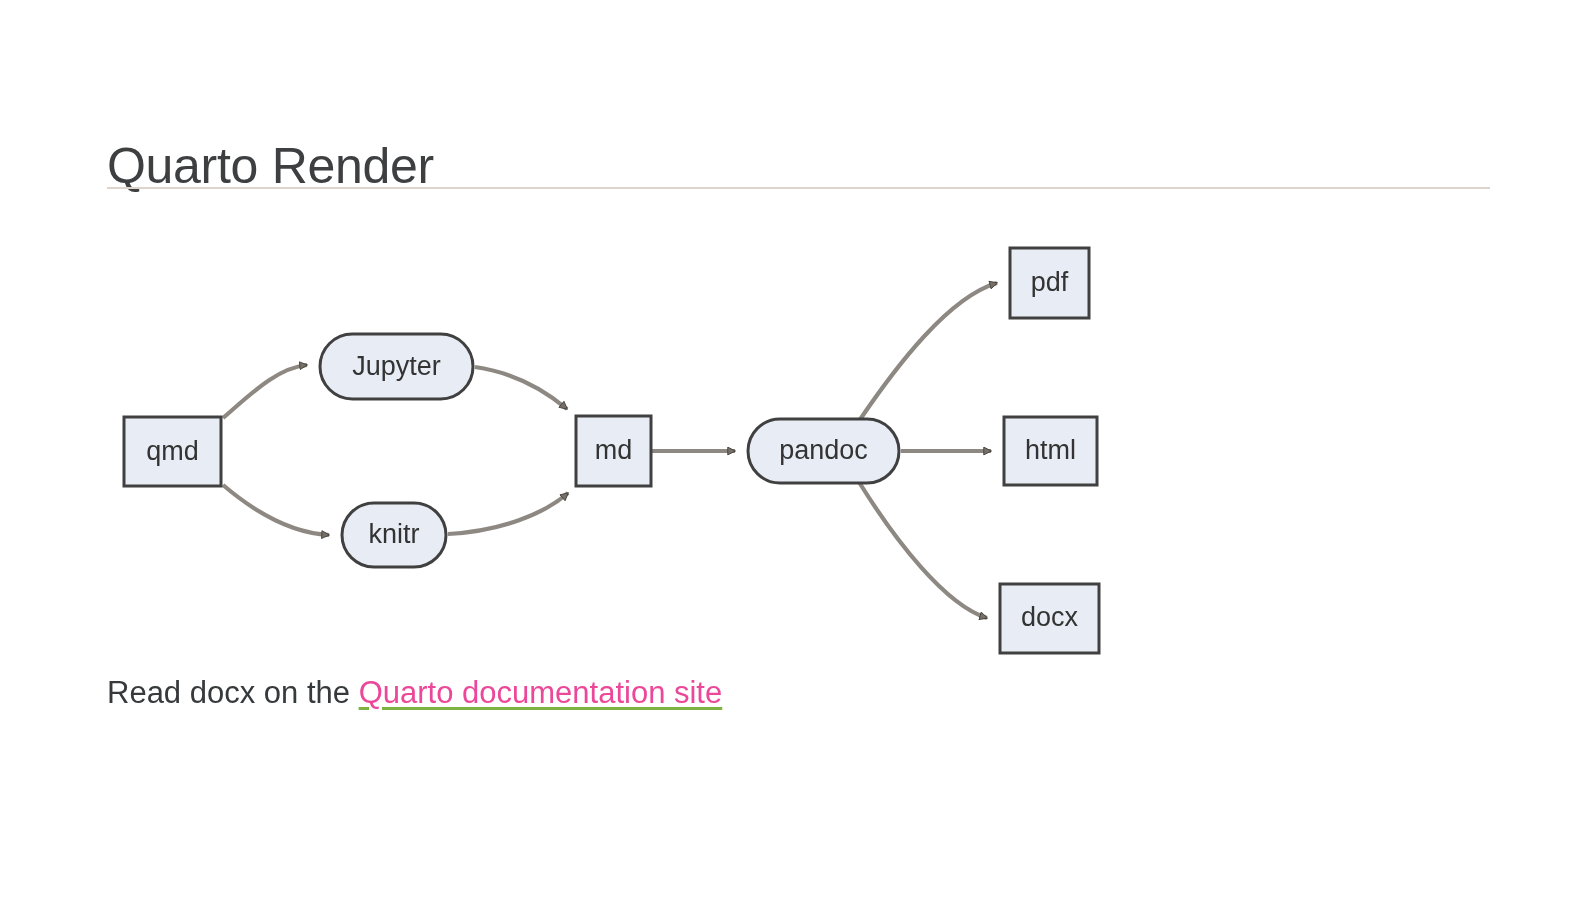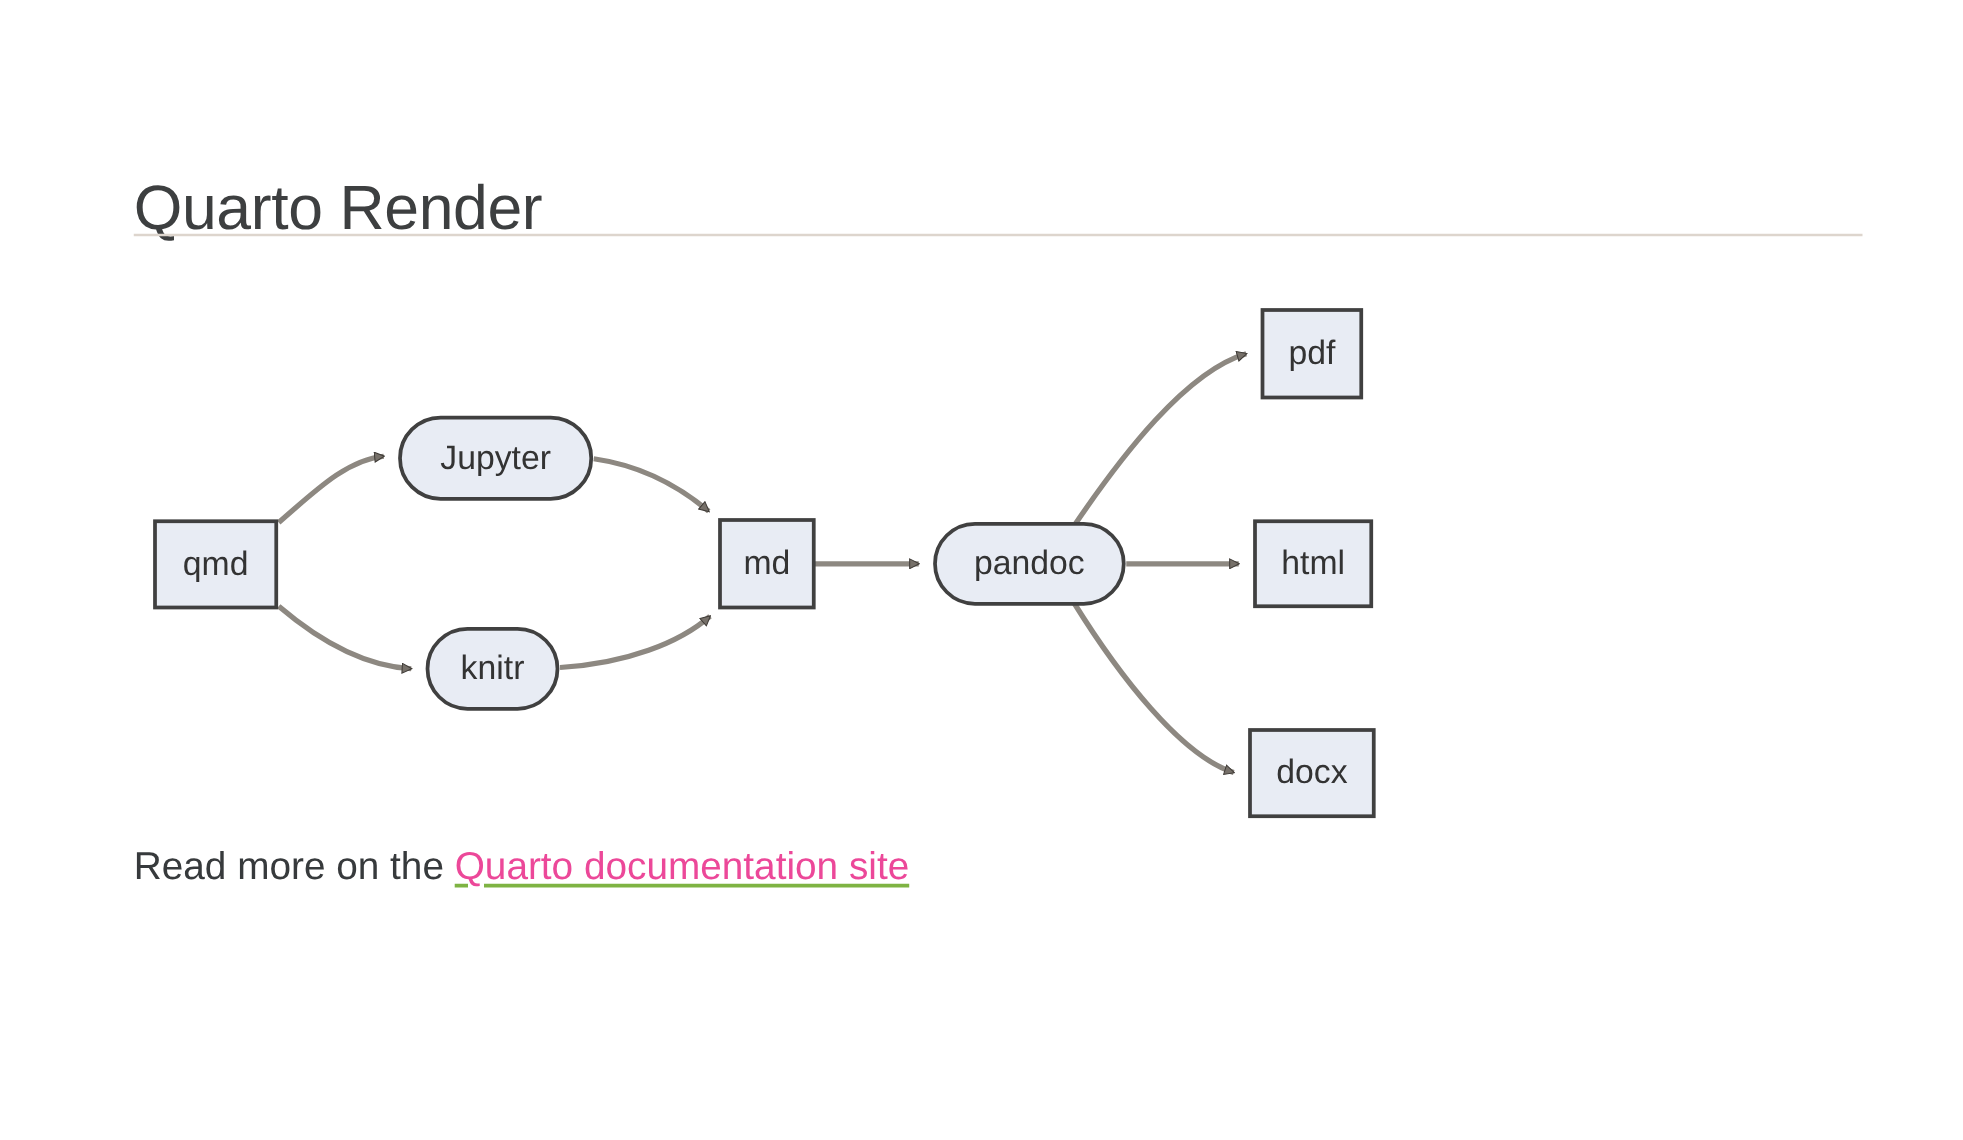--- a/index.html
+++ b/index.html
@@ -152,15 +152,15 @@
 
         <g>
           <rect x="893" y="359" width="99" height="69" rx="0" ry="0" fill="#e8ecf4" stroke="#404040" stroke-width="3"></rect>
           <text class="node-label" x="942.5" y="394">docx</text>
         </g>
 
       </g>
     </svg>
   </div>
 
-  <div class="footer-text"><span>Read more on the </span><a class="footer-link" href="#">Quarto documentation site</a></div>
+  <div class="footer-text"><span>Read docx on the </span><a class="footer-link" href="#">Quarto documentation site</a></div>
 
 </div>
 
 </body></html>

